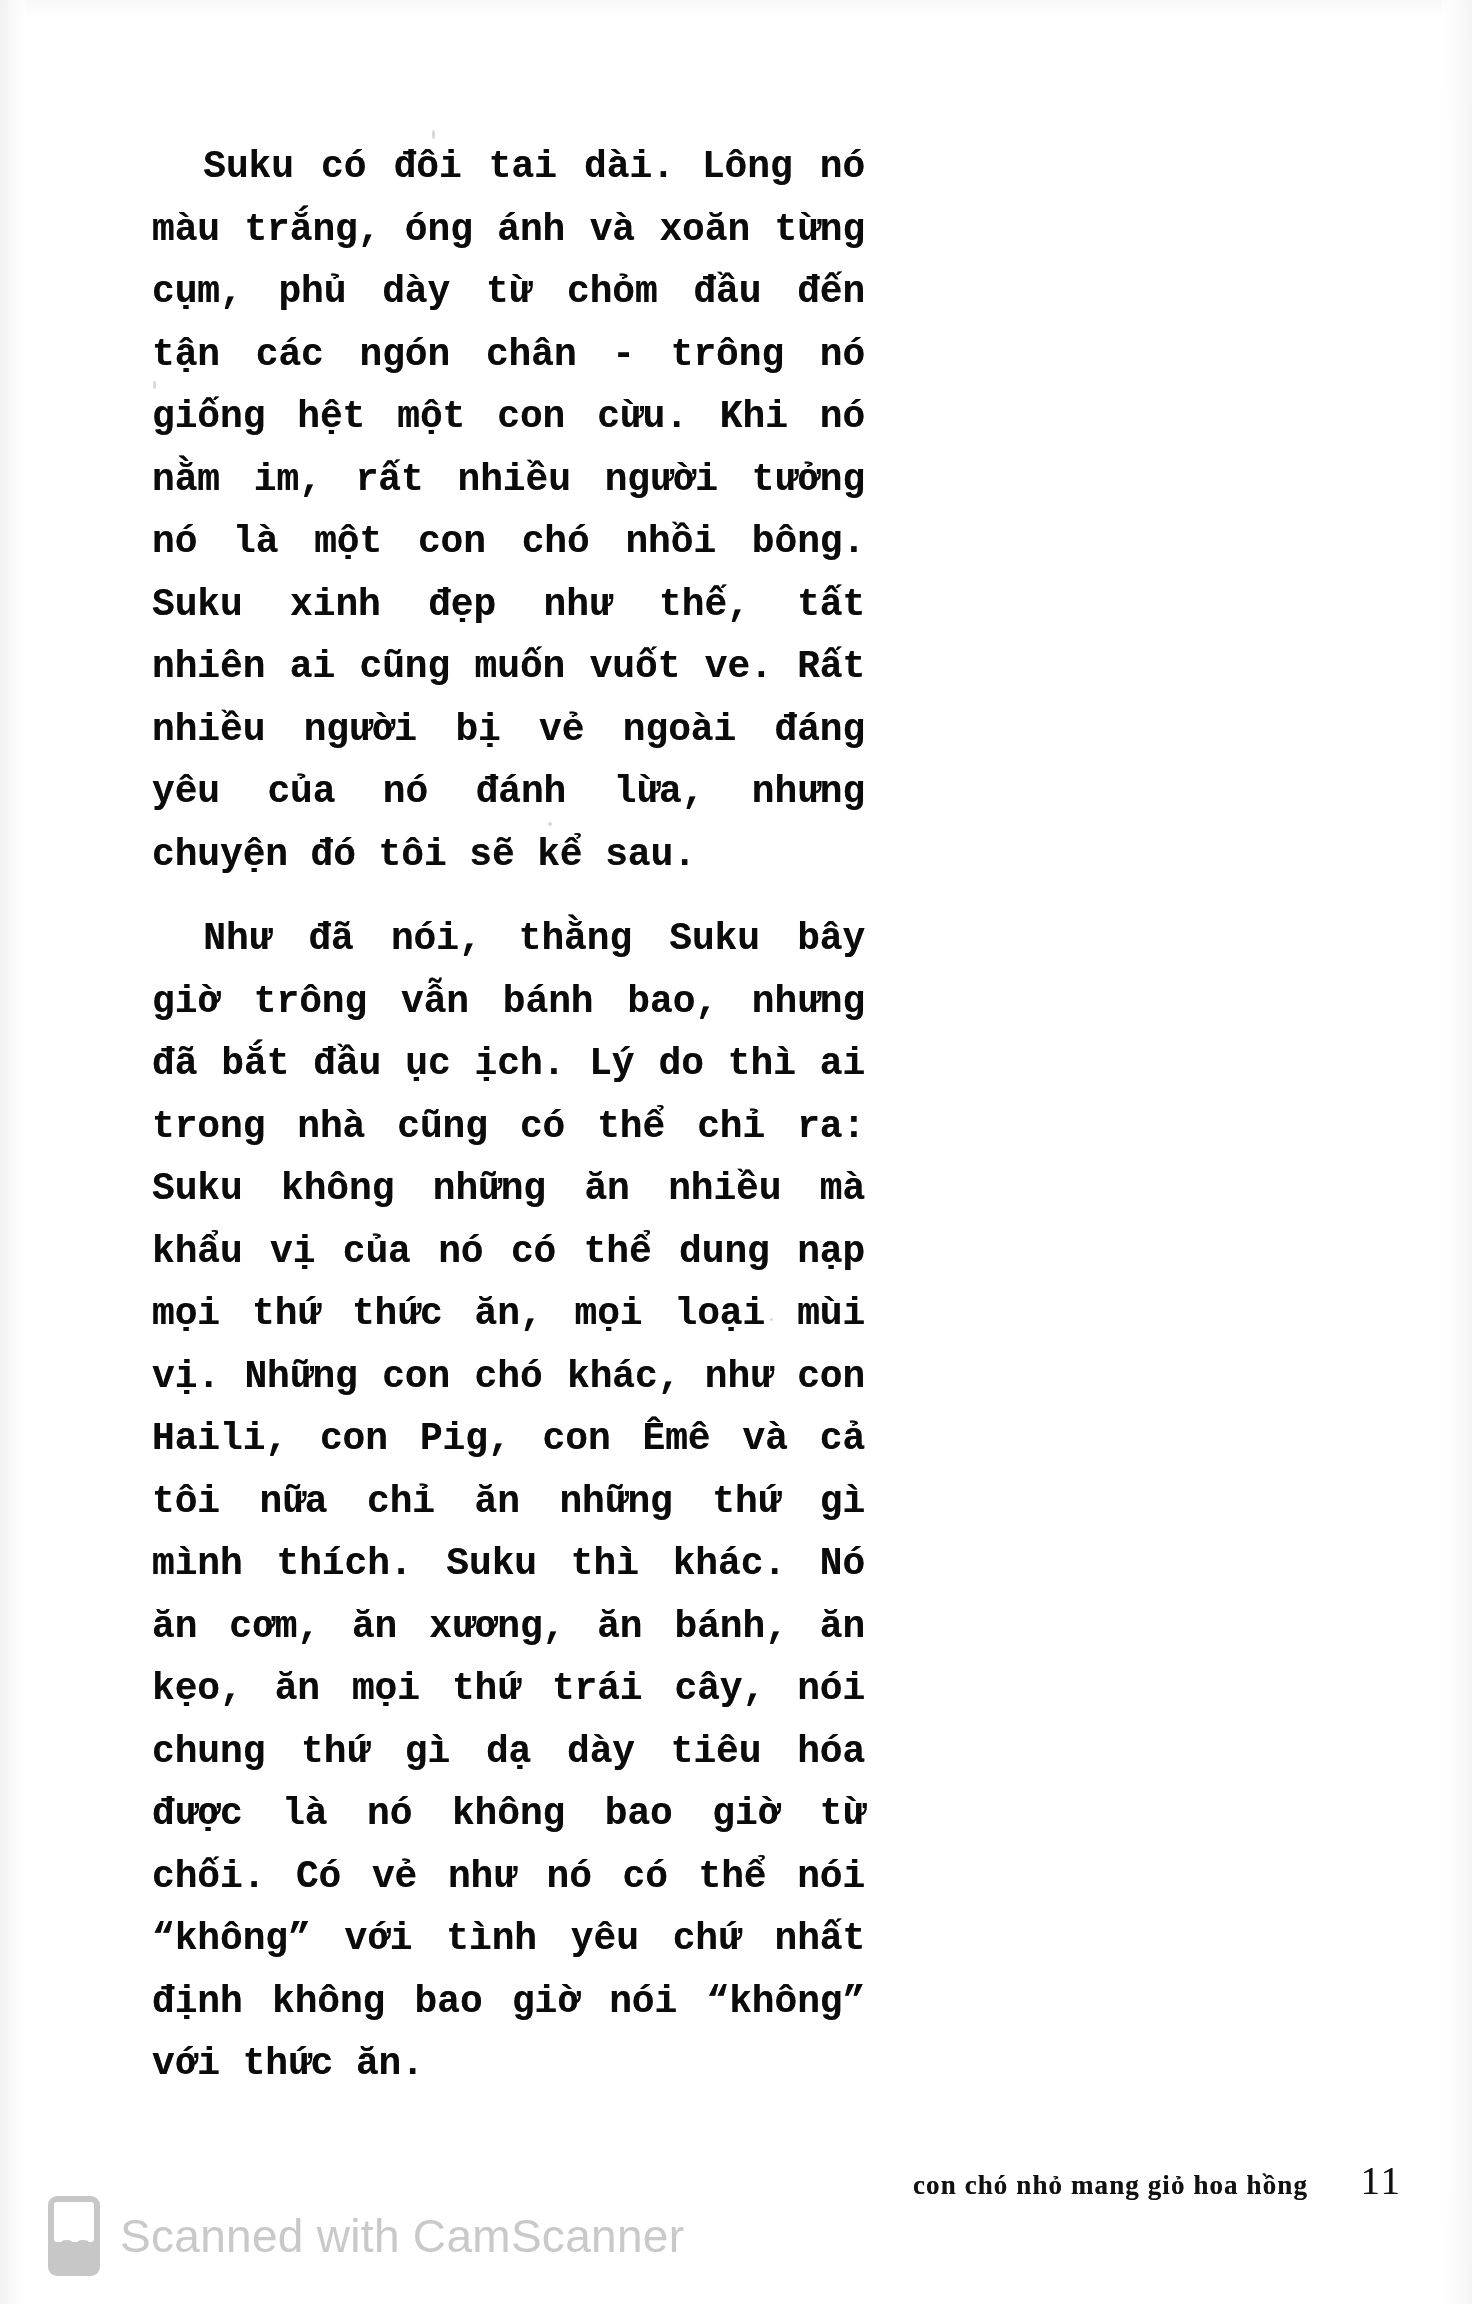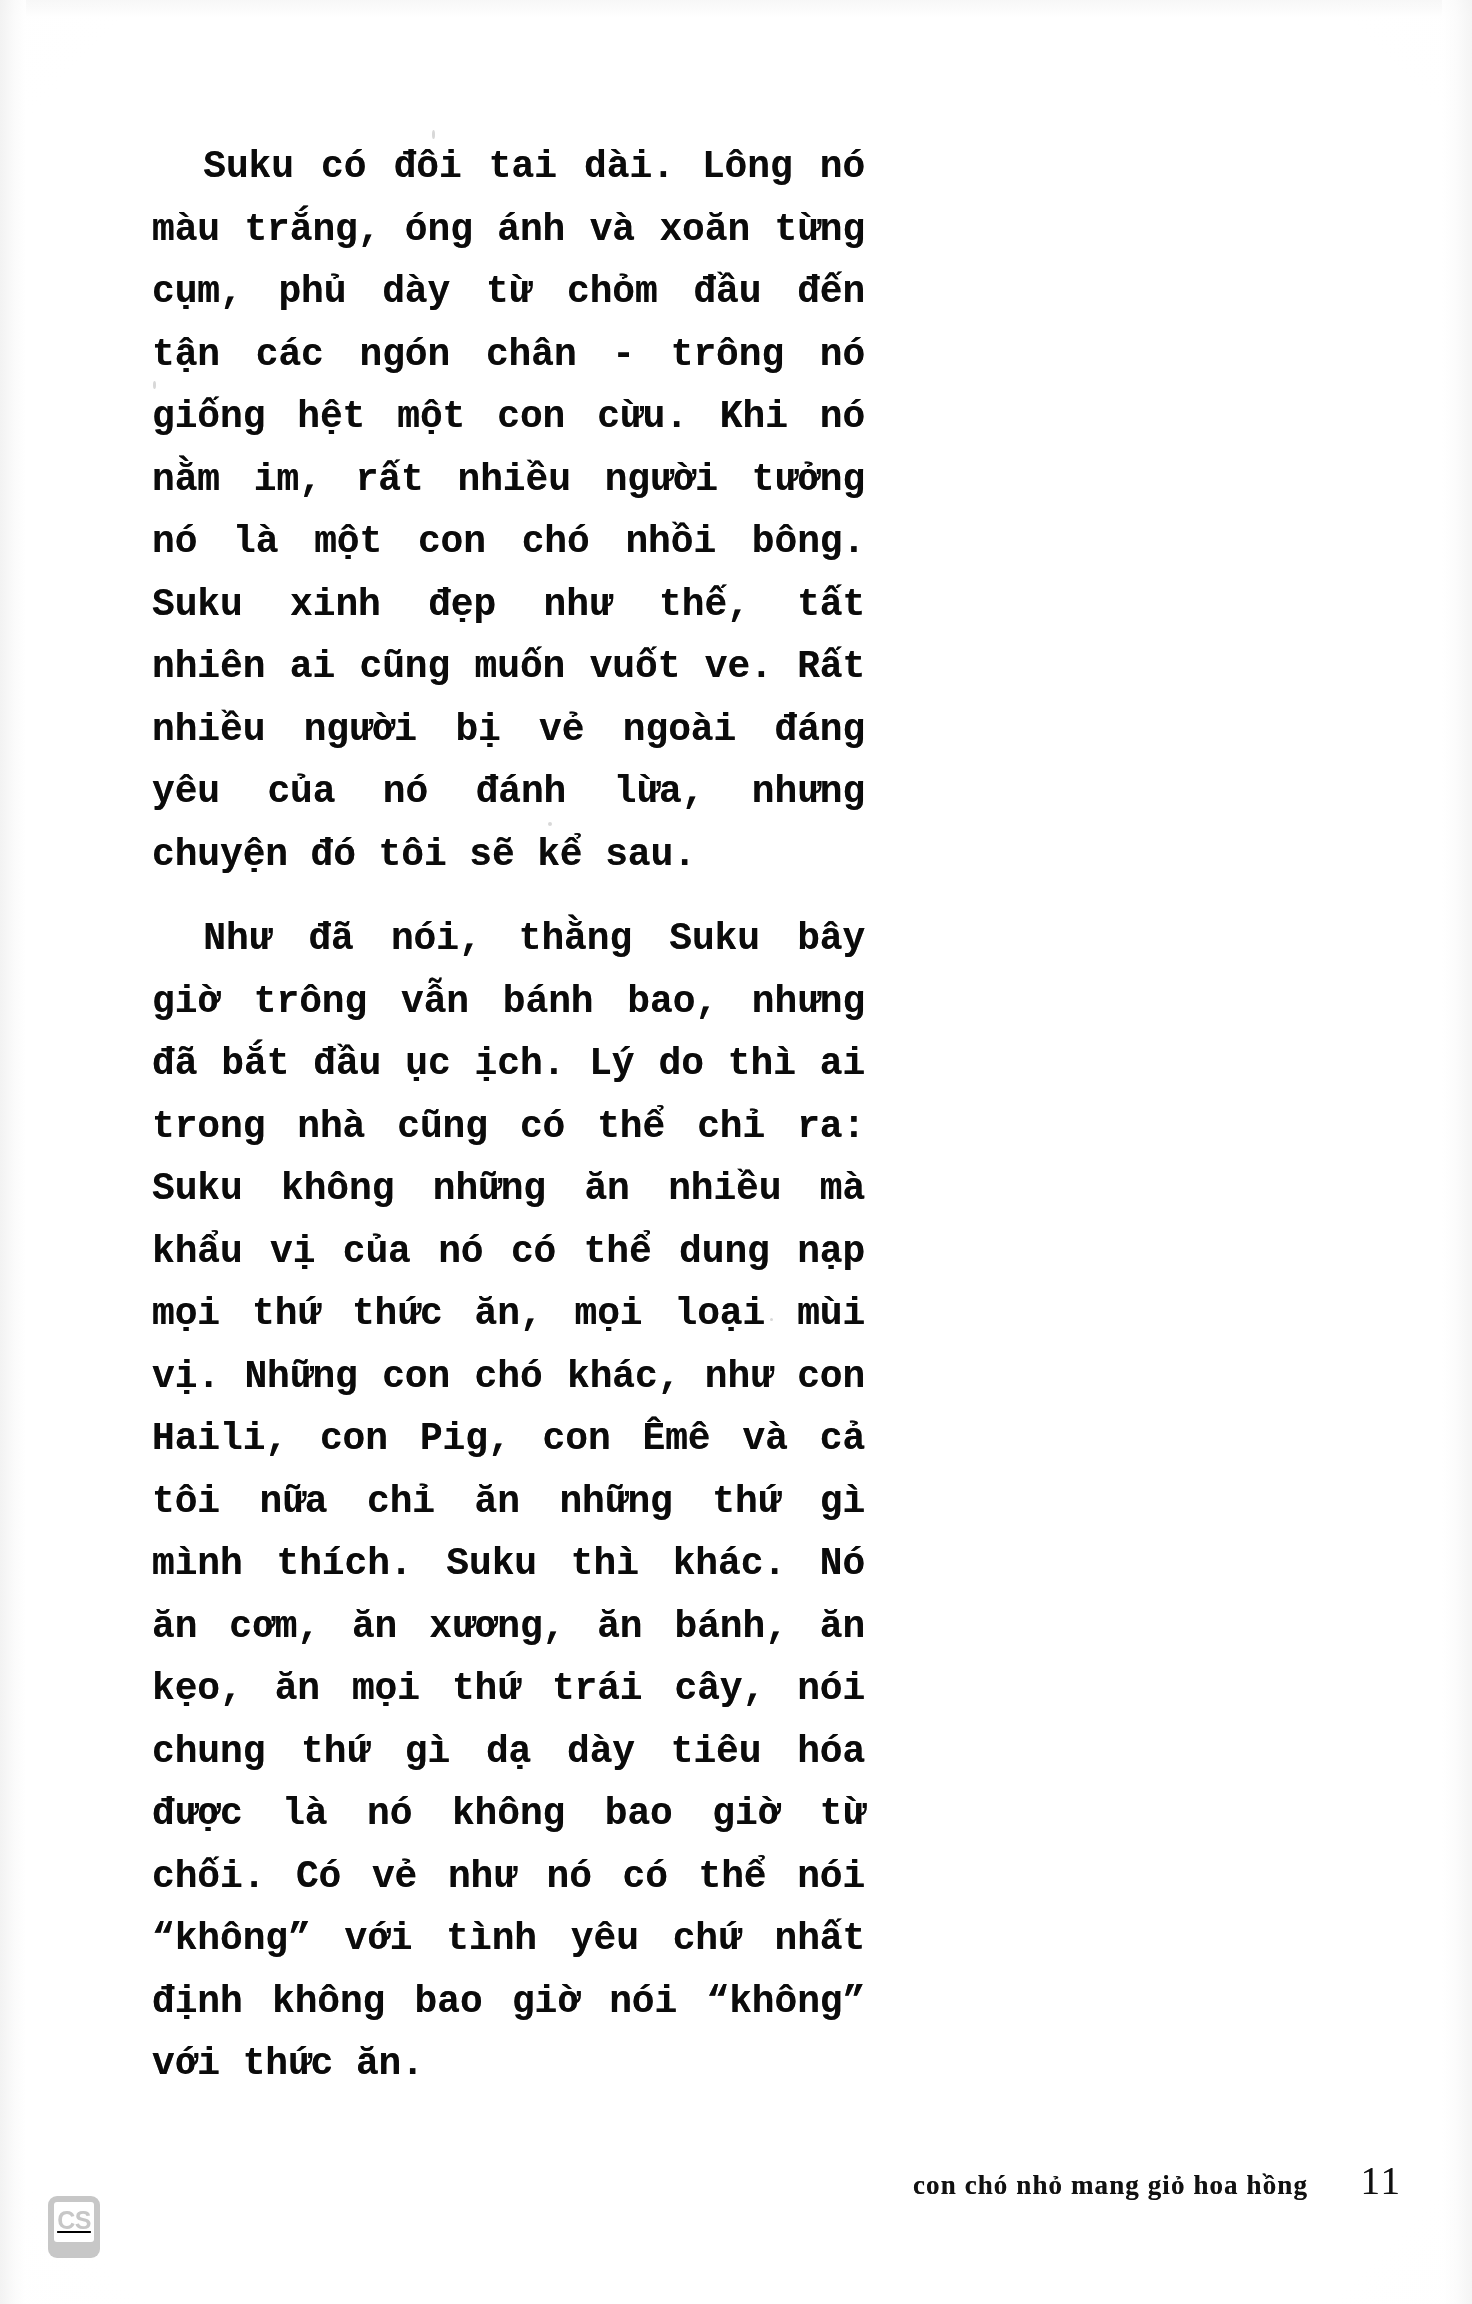--- a/index.html
+++ b/index.html
@@ -107,29 +107,28 @@
     position: absolute;
     left: 48px;
     top: 2196px;
     display: flex;
     align-items: center;
     gap: 20px;
     user-select: none;
   }
   .cs-badge {
     width: 52px;
-    height: 62px;
+    height: 80px;
     border-radius: 9px;
     background: #c7c7c7;
     position: relative;
     display: flex;
-    align-items: center;
+    align-items: flex-end;
     justify-content: center;
     flex: none;
-    text-decoration: underline;
   }
   .cs-badge::after {
     content: "";
     position: absolute;
     left: 6px; right: 6px; top: 6px;
     height: 40px;
     background: #ffffff;
     border-radius: 3px;
   }
   .cs-badge span {
@@ -175,13 +174,14 @@
 
 <div class="footer">
   <div class="footer-title">con chó nhỏ mang giỏ hoa hồng</div>
   <div class="footer-page">11</div>
 </div>
 
 <div class="watermark">
   <div class="cs-badge">
     <span>CS</span>
   </div>
+  <div class="watermark-text">Scanned with CamScanner</div>
 </div>
 
 </body></html>

